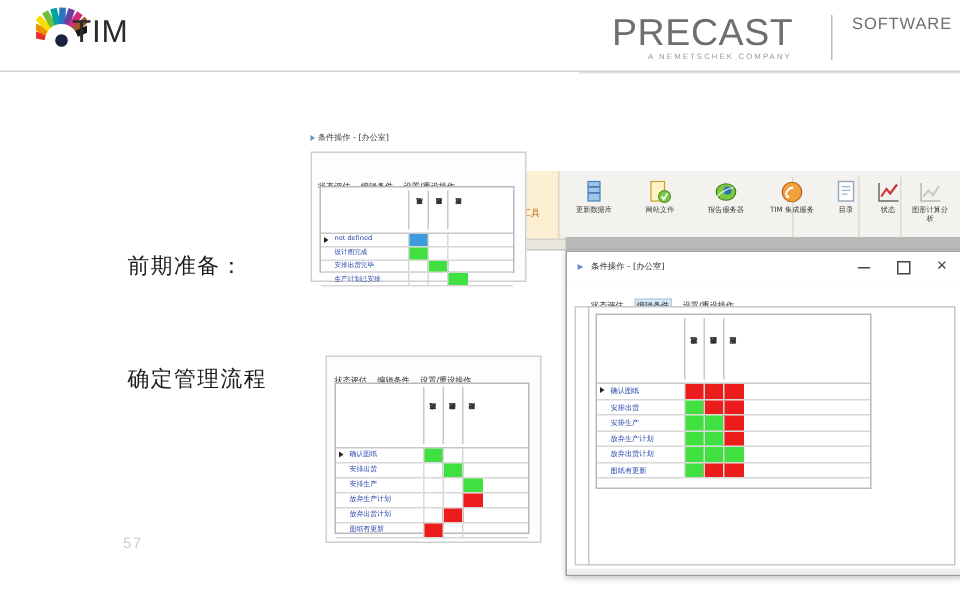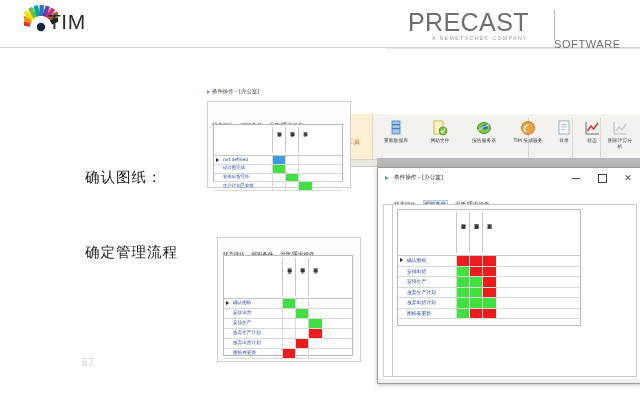--- a/index.html
+++ b/index.html
@@ -21,21 +21,21 @@
   #tim-word{position:absolute;left:24px;top:8px;font-size:21px;letter-spacing:.5px;
     color:#2b2b2b;font-family:"Liberation Sans",sans-serif;font-weight:400;}
 
   
   #precast-logo{position:absolute;left:408px;top:8px;width:228px;height:38px;}
   #precast-word{position:absolute;left:0;top:0;font-size:25px;letter-spacing:.4px;
     color:#6e6e6e;font-family:"Liberation Sans",sans-serif;font-weight:400;}
   #precast-sub{position:absolute;left:24px;top:27px;font-size:5.2px;letter-spacing:1.4px;
     color:#9a9a9a;}
   #precast-div{position:absolute;left:146px;top:2px;width:1px;height:30px;background:#b9b9b9;}
-  #precast-se1{position:absolute;left:146px;top:2px;font-size:11px;letter-spacing:.6px;color:#6e6e6e;margin-top:28px;}
+  #precast-se1{position:absolute;left:160px;top:2px;font-size:11px;letter-spacing:.6px;color:#6e6e6e;}
   #precast-se2{position:absolute;left:155px;top:15px;font-size:13px;letter-spacing:.2px;color:#6e6e6e;}
 
   
   .cn-text{position:absolute;color:#1a1a1a;font-size:14.5px;letter-spacing:1px;
     font-family:"DejaVu Sans","Liberation Sans",sans-serif;white-space:nowrap;}
   #txt-prep{left:85px;top:168px;}
   #txt-flow{left:85px;top:243px;}
   #slide-num{position:absolute;left:82px;top:357px;font-size:10px;color:#cfcfcf;letter-spacing:1px;}
 
   
@@ -162,21 +162,21 @@
   </div>
 
   <div id="precast-logo">
     <div id="precast-word">PRECAST</div>
     <div id="precast-sub">A NEMETSCHEK COMPANY</div>
     <div id="precast-div"></div>
     <div id="precast-se1">SOFTWARE</div>
   </div>
 </div>
 
-<div class="cn-text" id="txt-prep">确认图纸：</div>
+<div class="cn-text" id="txt-prep">前期准备：</div>
 <div class="cn-text" id="txt-flow">确定管理流程</div>
 <div id="slide-num">57</div>
 
 <div id="ribbon">
   <div id="ribbon-tab">
     <div id="ribbon-tab-lbl">工具</div>
   </div>
   <div id="ribbon-items"></div>
   <div id="ribbon-bottom">
     <div id="ribbon-dots">▬▬</div>

